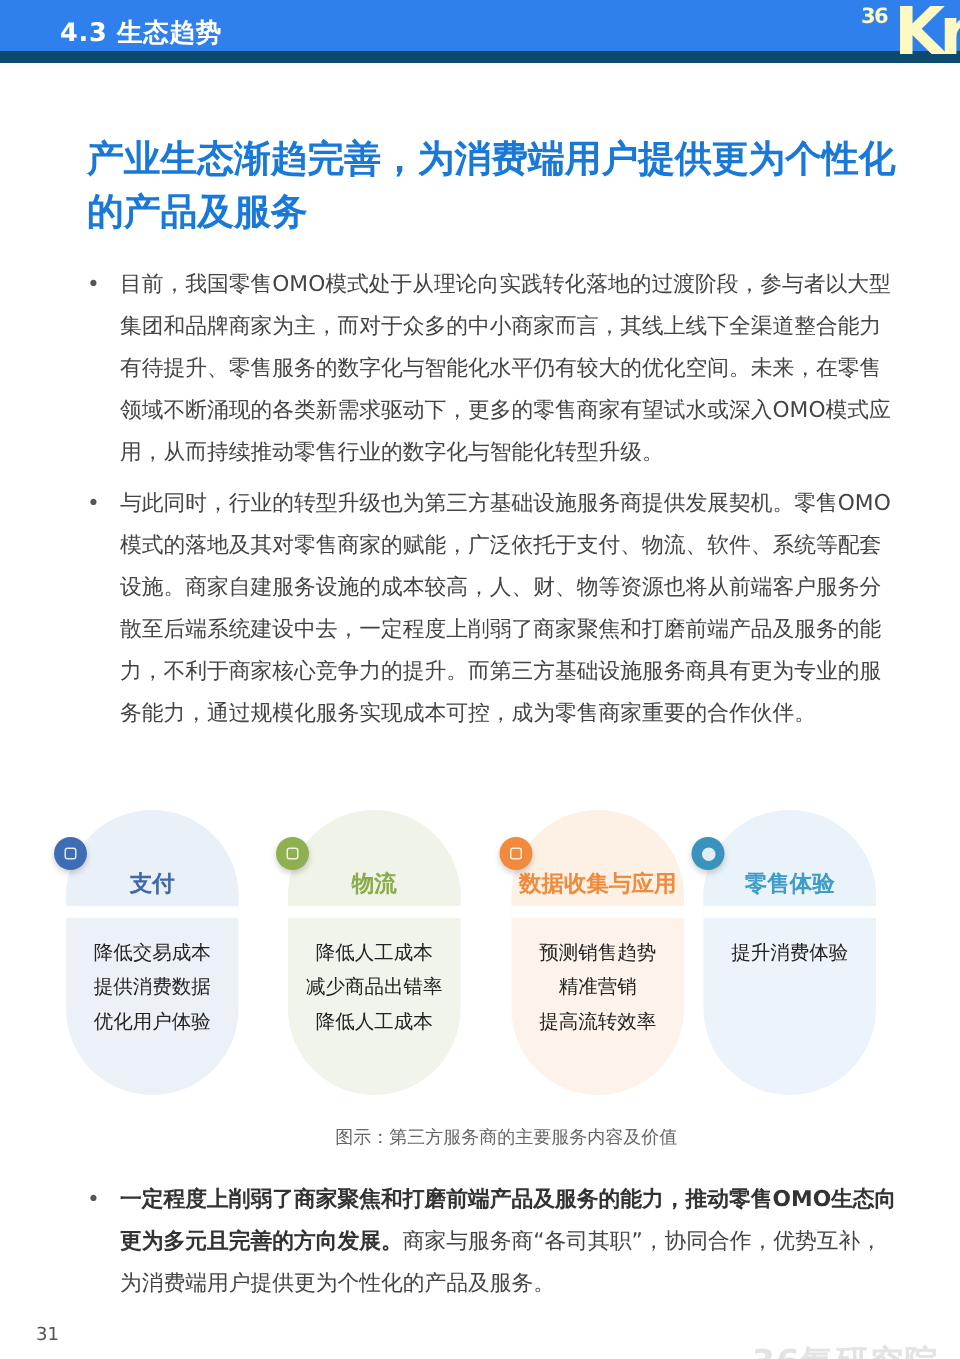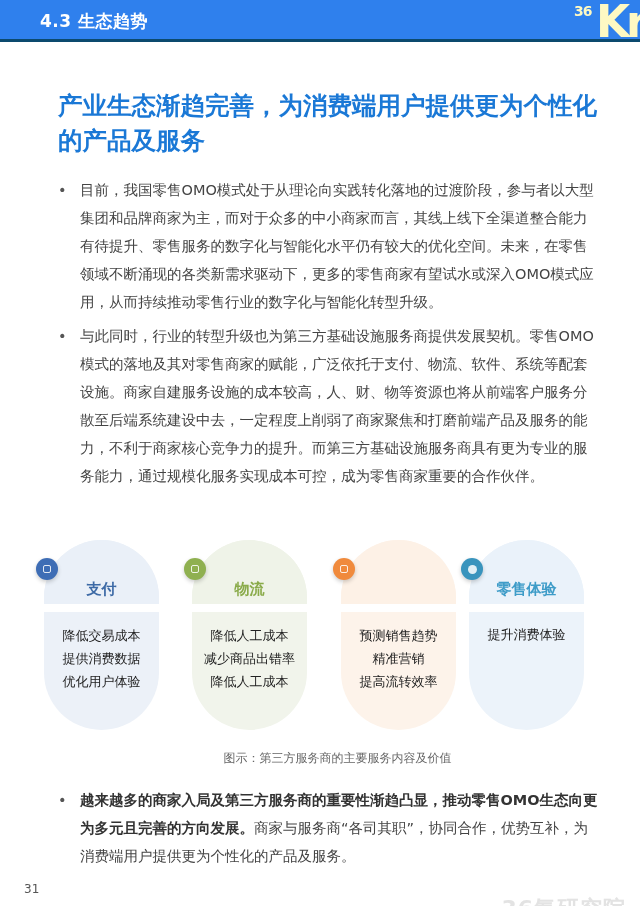--- a/index.html
+++ b/index.html
@@ -2,21 +2,21 @@
 <html><head>
 <meta charset="utf-8">
 <style>
   * { box-sizing: border-box; margin: 0; padding: 0; }
   html, body { width: 640px; height: 906px; background: #ffffff; overflow: hidden; }
   body { position: relative; font-family: "DejaVu Sans", "Liberation Sans", sans-serif; color: #333; }
 
   .header-bar {
     position: absolute; left: 0; top: 0; width: 640px; height: 42px;
     background: #2f80ed;
-    border-bottom: 3px solid #0c4a6e;
+    border-bottom: 8px solid #0c4a6e;
   }
   .header-title {
     position: absolute; left: 40px; top: 10px;
     color: #fff; font-size: 17px; font-weight: bold; letter-spacing: 0.5px;
   }
   .logo {
     position: absolute; right: 0; top: 0; height: 45px; width: 86px;
     color: #fef9c3; font-weight: bold;
   }
   .logo .n36 { position: absolute; left: 20px; top: 3px; font-size: 14px; letter-spacing: -1px; }
@@ -154,20 +154,21 @@
       <div>降低人工成本</div>
     </div>
   </div>
 
   <div class="card c3">
     <div class="card-head"></div>
     <div class="divider"></div>
     <div class="icon-circle">
         <span class="glyph"></span>
       </div>
+    <div class="card-title">数据收集与应用</div>
     <div class="card-lines">
       <div>预测销售趋势</div>
       <div>精准营销</div>
       <div>提高流转效率</div>
     </div>
   </div>
 
   <div class="card c4">
     <div class="card-head"></div>
     <div class="divider"></div>
@@ -178,21 +179,21 @@
     <div class="card-lines">
       <div>提升消费体验</div>
     </div>
   </div>
 </div>
 
 <div class="caption">图示：第三方服务商的主要服务内容及价值</div>
 
 <div class="para p3">
   <span class="bullet">•</span>
-  <span class="text"><strong>越来越多的商家入局及第三方服务商的重要性渐趋凸显，推动零售OMO生态向更为多元且完善的方向发展。</strong><span>商家与服务商“各司其职”，协同合作，优势互补，为消费端用户提供更为个性化的产品及服务。</span></span>
+  <span class="text"><strong>一定程度上削弱了商家聚焦和打磨前端产品及服务的能力，推动零售OMO生态向更为多元且完善的方向发展。</strong><span>商家与服务商“各司其职”，协同合作，优势互补，为消费端用户提供更为个性化的产品及服务。</span></span>
 </div>
 
 <div class="watermark">
   <div class="wm-cn">36氪研究院</div>
   <div class="wm-en">36KR RESEARCH</div>
 </div>
 
 <div class="page-number">31</div>
 
 </body></html>

